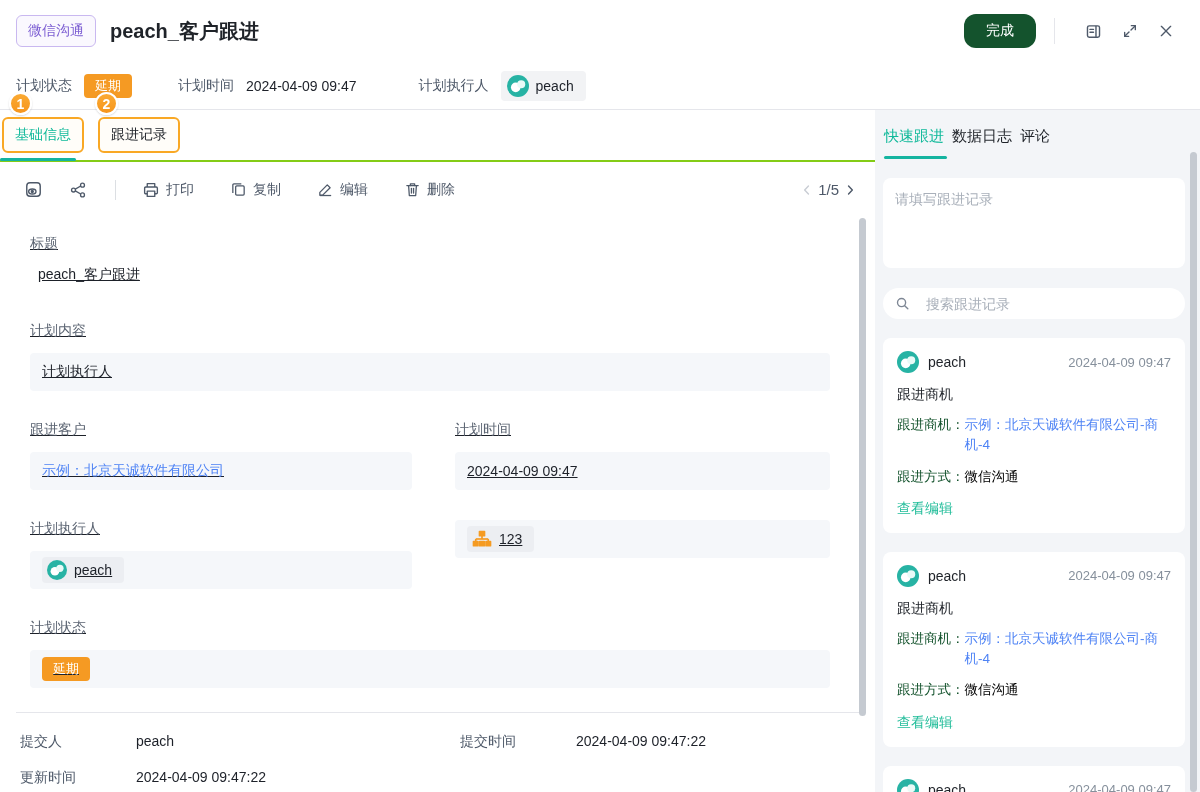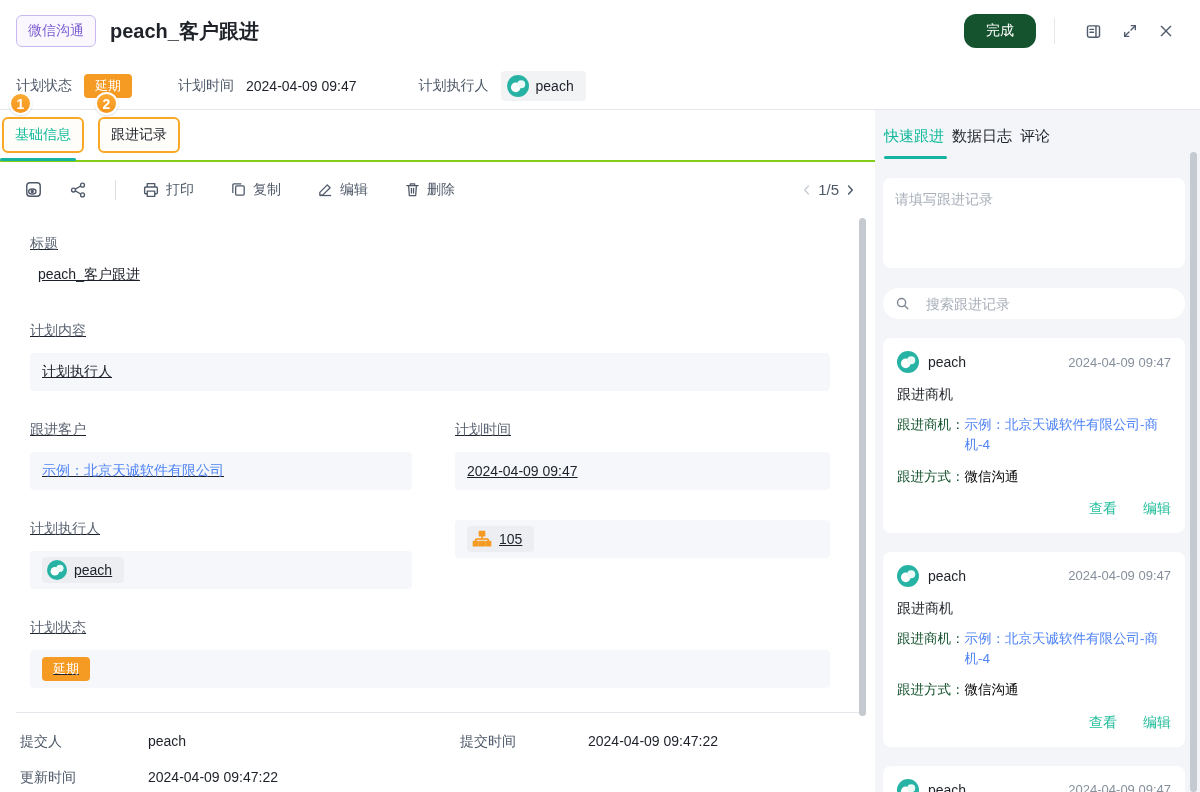--- a/index.html
+++ b/index.html
@@ -71,21 +71,21 @@
   .f-sec { margin-bottom:30px; }
   .grid-2 { display:grid; grid-template-columns:382px 375px; column-gap:43px; }
   .link-blue { color:#4e83f5; cursor:pointer; text-decoration:none; }
   .chip { display:flex; align-items:center; gap:7px; background:#eceef2;
     border-radius:4px; padding:3px 12px 3px 5px; font-size:14px; }
   .chip .org-ic { width:20px; height:20px; }
 
   .main-footer { margin:6px 16px 0; border-top:1px solid #e5e6eb; padding:20px 0 0 4px;
     font-size:14px; }
   .mf-grid { display:grid; grid-template-columns:440px 1fr; row-gap:18px; }
-  .mf-item { display:flex;gap:12px; }
+  .mf-item { display:flex; }
   .mf-lbl { width:116px; color:#4e5969; flex:0 0 auto; }
   .mf-val { color:#1d2129; }
 
   .scroll-thumb { position:absolute; background:#c5cad1; border-radius:4px; width:7px; }
   #main-thumb { right:9px; top:108px; height:498px; }
   #side-thumb { right:3px; top:42px; height:640px; }
 
   
   .side { width:325px; background:#f3f5f8; position:relative; padding:0 15px 0 8px; }
   .side-tabs { height:52px; display:flex; align-items:center; gap:8px; padding-left:1px;
@@ -108,21 +108,21 @@
   .search-pill input::placeholder { color:#a9b0ba; }
 
   .card { background:#fff; border-radius:8px; margin-top:19px; padding:13px 14px 15px; }
   .card-head { display:flex; align-items:center; gap:9px; }
   .card-user { font-size:14px; color:#1f2329; }
   .card-time { margin-left:auto; font-size:13px; color:#86909c; }
   .card-title { margin-top:13px; font-size:14px; color:#1f2329; }
   .card-row { margin-top:11px; display:flex; font-size:13.5px; line-height:1.5; }
   .card-row .r-lbl { color:#14532d; white-space:nowrap; flex:0 0 auto; }
   .card-row .r-val { color:#000000; }
-  .card-links { margin-top:13px; display:flex; gap:26px; font-size:14px;justify-content:flex-end; }
+  .card-links { margin-top:13px; display:flex; font-size:14px; }
   .link-green { color:#22bd9a; cursor:pointer; }
 </style>
 </head>
 <body>
 
 <div class="anno-circle" id="anno1">1</div>
 <div class="anno-circle" id="anno2">2</div>
 
 <div class="header">
   <span class="type-badge">微信沟通</span>
@@ -295,21 +295,21 @@
                     <rect x="9" y="3" width="6" height="5" fill="#f59b22"></rect>
                     <line x1="12" y1="8" x2="12" y2="12"></line>
                     <line x1="4.5" y1="12" x2="19.5" y2="12"></line>
                     <line x1="4.5" y1="12" x2="4.5" y2="15"></line>
                     <line x1="19.5" y1="12" x2="19.5" y2="15"></line>
                     <rect x="1.8" y="15" width="5.4" height="5" fill="#f59b22"></rect>
                     <rect x="9.3" y="15" width="5.4" height="5" fill="#f59b22"></rect>
                     <rect x="16.8" y="15" width="5.4" height="5" fill="#f59b22"></rect>
                   </svg>
               </span>
-              <span>105</span>
+              <span>123</span>
             </span>
           </div>
         </div>
       </div>
       <div class="f-sec" style="margin-bottom:24px;">
         <div class="f-label">计划状态</div>
         <div class="f-box">
           <span class="badge-orange">延期</span>
         </div>
       </div>

